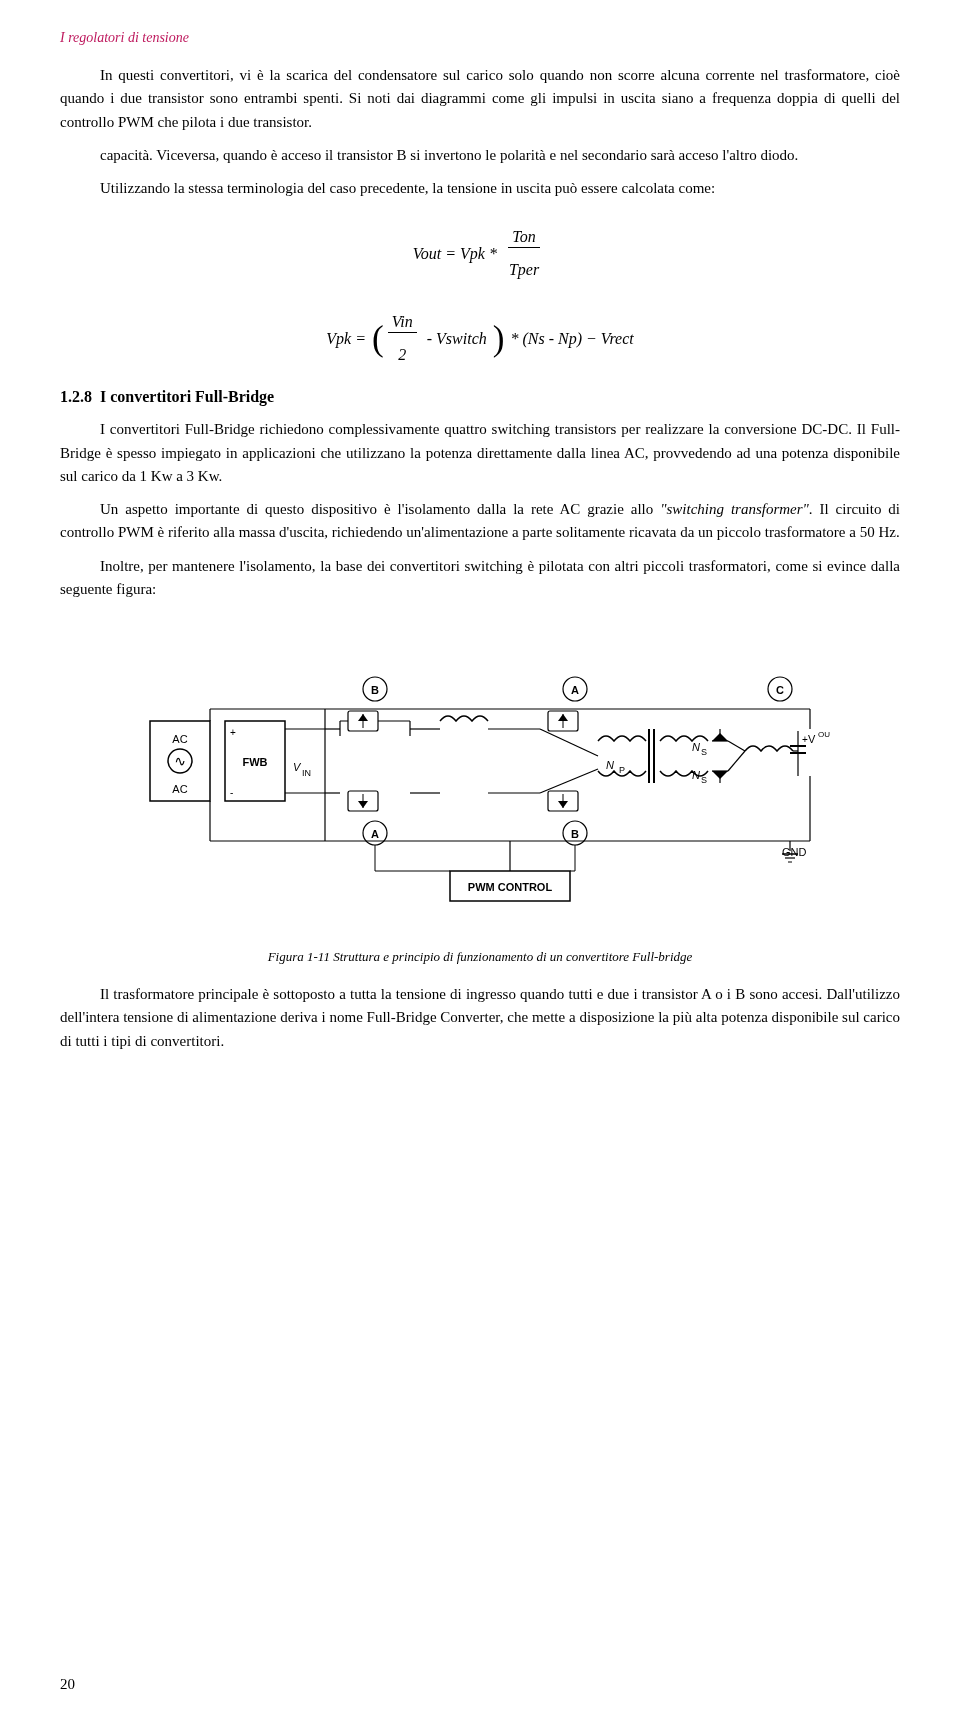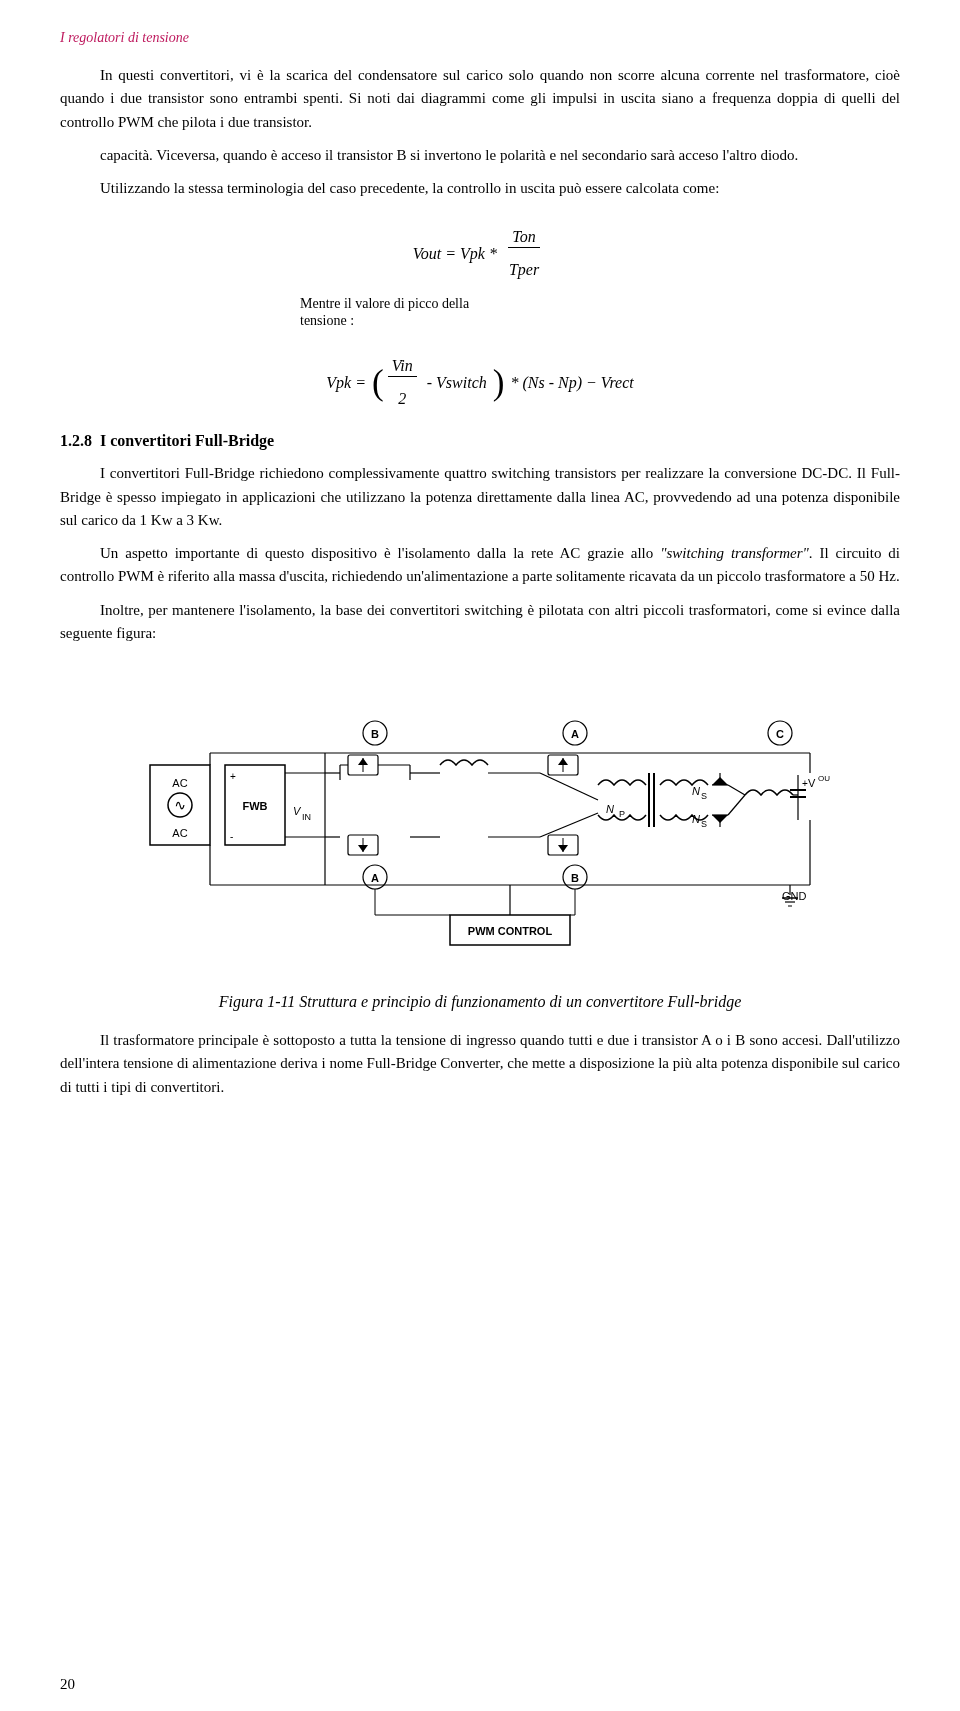--- a/index.html
+++ b/index.html
@@ -83,21 +83,21 @@
       margin: 18px 0 12px 0;
     }
     .italic { font-style: italic; }
     .big-paren {
       font-size: 2.2em;
       line-height: 0.85;
       font-weight: 200;
     }
     .figure-caption {
       text-align: center;
-      font-size: 16px;
+      font-size: 13px;
       margin: 8px 0 18px 0;
     }
     .page-number {
       position: absolute;
       bottom: 18px;
       left: 60px;
       font-size: 15px;
     }
   </style>
 </head>
@@ -111,43 +111,37 @@
 
   <p class="paragraph">
     <span>In questi convertitori, vi è la scarica del condensatore sul carico solo quando non scorre alcuna corrente nel trasformatore, cioè quando i due transistor sono entrambi spenti. Si noti dai diagrammi come gli impulsi in uscita siano a frequenza doppia di quelli del controllo PWM che pilota i due transistor.</span>
   </p>
 
   <p class="paragraph">
     <span>capacità. Viceversa, quando è acceso il transistor B si invertono le polarità e nel secondario sarà acceso l'altro diodo.</span>
   </p>
 
   <p class="paragraph">
-    <span>Utilizzando la stessa terminologia del caso precedente, la controllo in uscita può essere calcolata come:</span>
+    <span>Utilizzando la stessa terminologia del caso precedente, la tensione in uscita può essere calcolata come:</span>
   </p>
 
   <div class="formula-block">
     <div class="formula-with-label">
       <div class="formula-label"></div>
       <div class="formula-center">
         <div class="formula-line">
           <span style="font-style:italic;">Vout = Vpk *&nbsp;</span>
           <div class="formula-fraction">
             <div class="numerator">Ton</div>
             <div class="denominator">Tper</div>
           </div>
         </div>
       </div>
       <div class="formula-label"></div>
     </div>
-    <div class="formula-with-label" style="margin-top:6px;">
-      <div class="formula-label">
-        <span style="font-size:14px;">Mentre il valore di picco della tensione :</span>
-      </div>
-      <div class="formula-label"></div>
-    </div>
   </div>
 
   <div class="formula-block">
     <div class="formula-line">
       <span style="font-style:italic;margin-right:6px;">Vpk =</span>
       <span class="big-paren">(</span>
       <div class="formula-fraction">
         <div class="numerator">Vin</div>
         <div class="denominator">2</div>
       </div>

